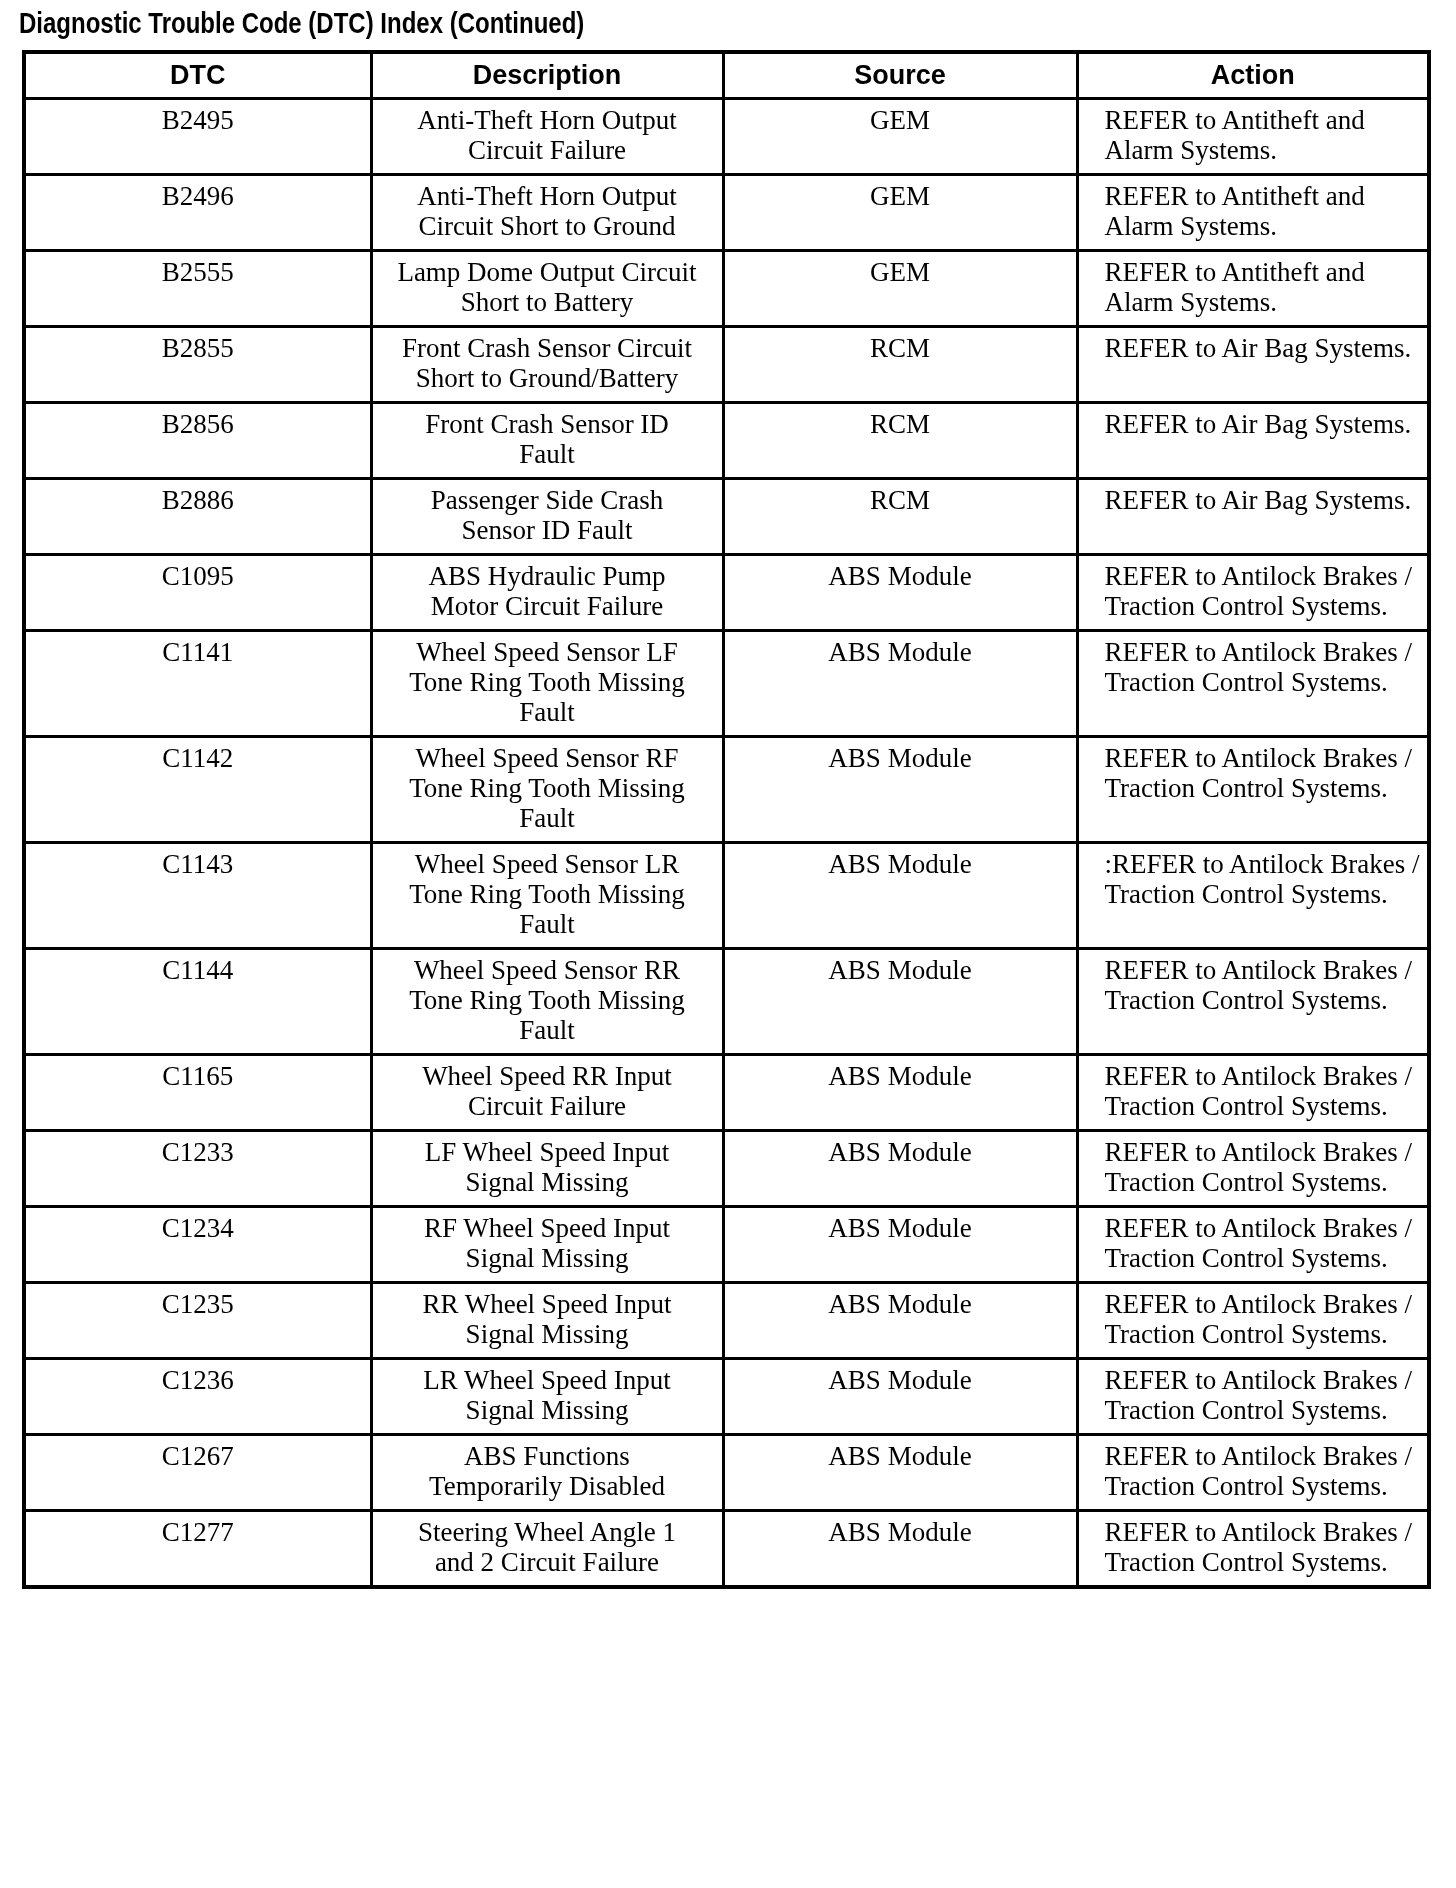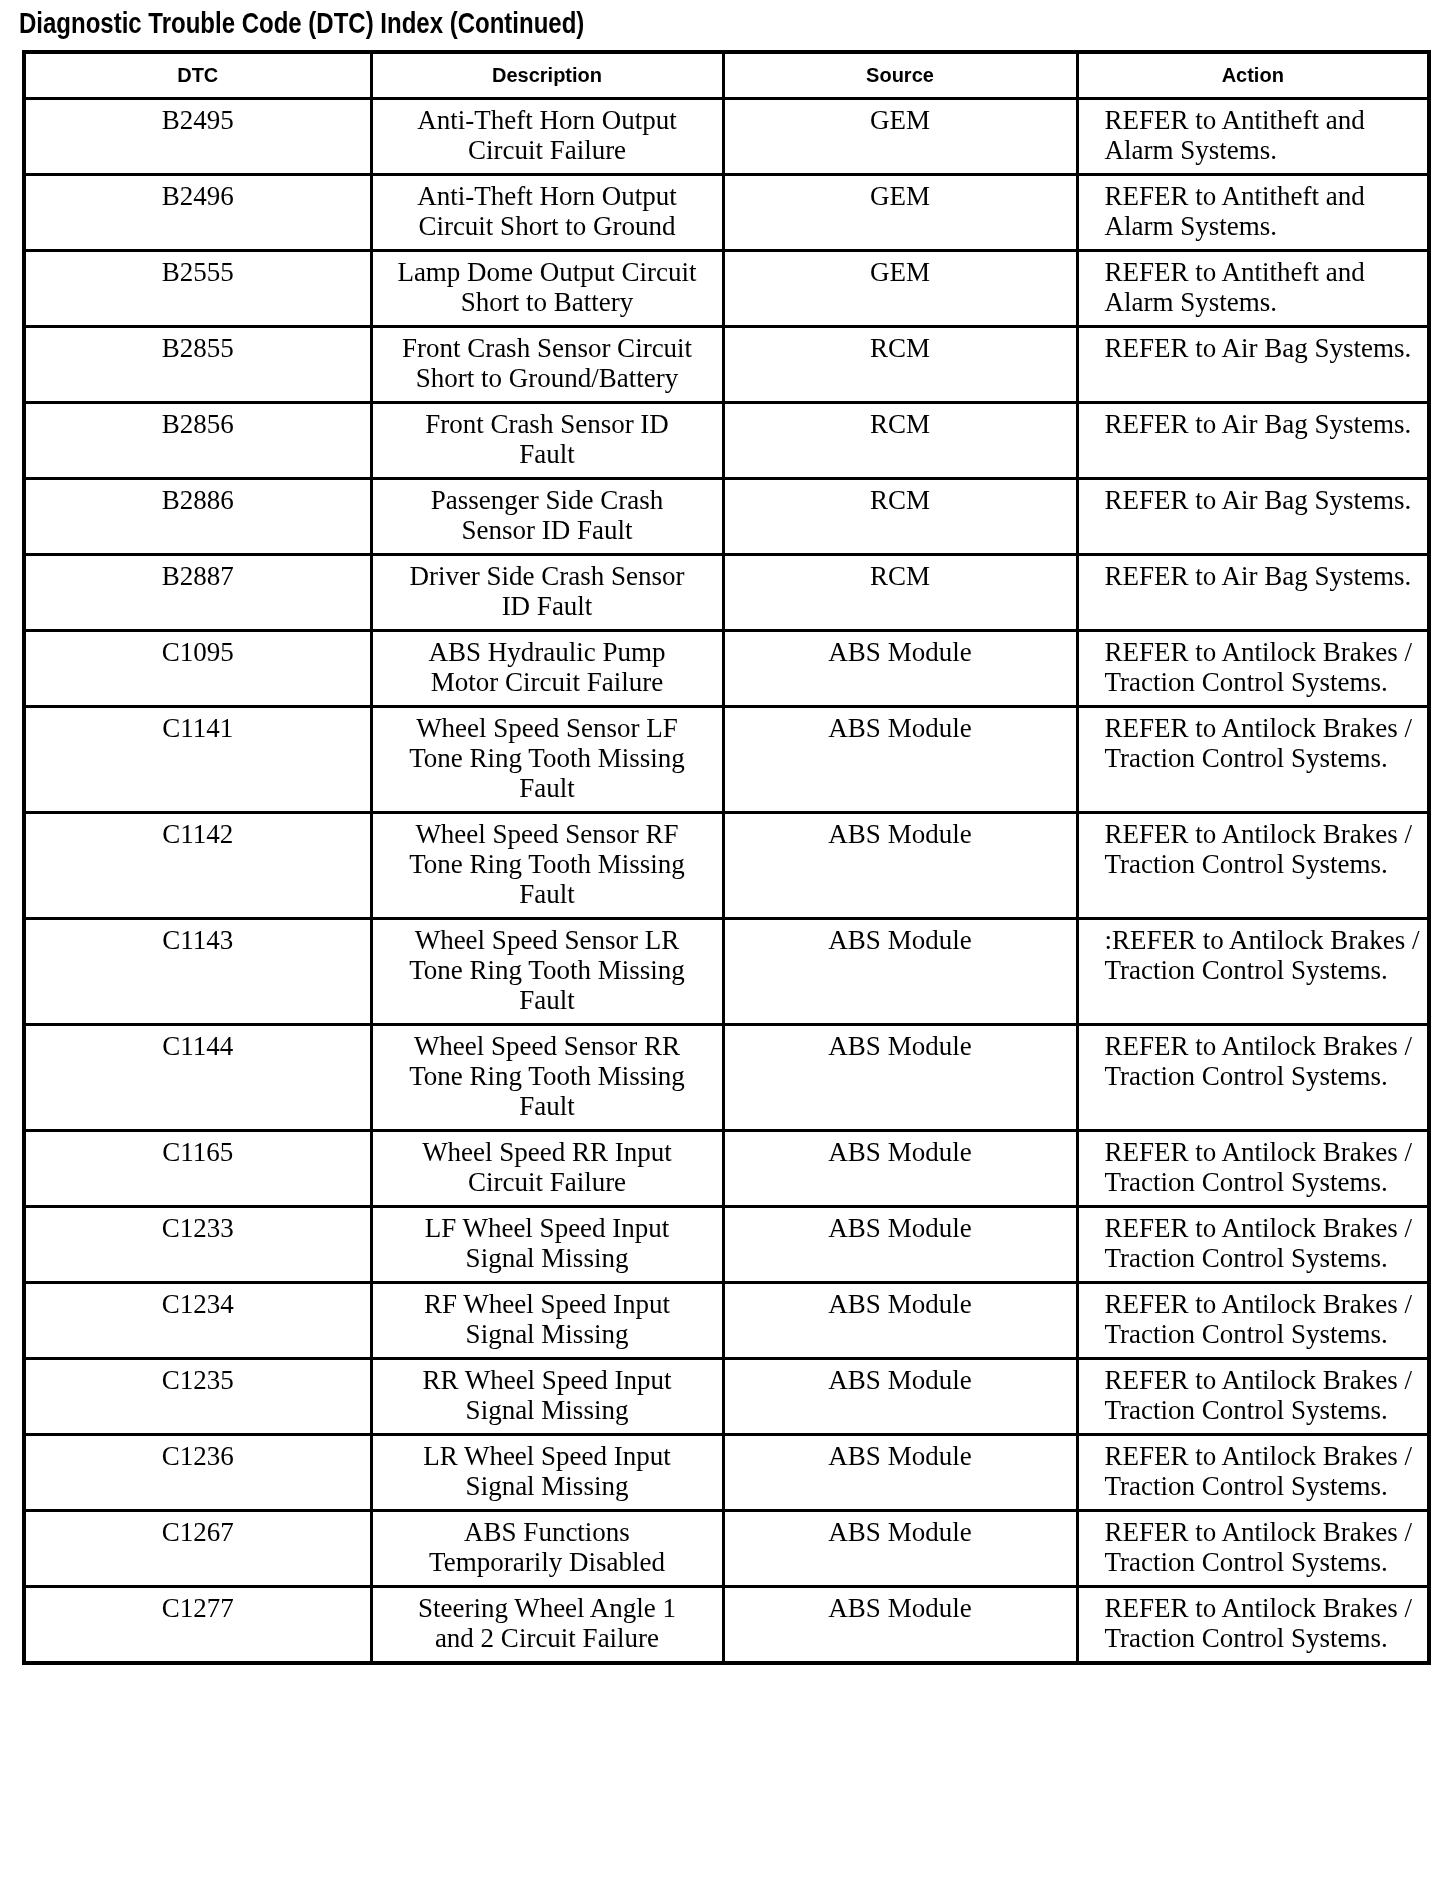--- a/index.html
+++ b/index.html
@@ -38,21 +38,21 @@
     table-layout: fixed;
     border: 4px solid #000000;
   }
   col.c-dtc    { width: 347px; }
   col.c-desc   { width: 352px; }
   col.c-source { width: 354px; }
   col.c-action { width: 352px; }
   th {
     font-family: "Liberation Sans", sans-serif;
     font-weight: bold;
-    font-size: 20px;
+    font-size: 27px;
     text-align: center;
     vertical-align: middle;
     border: 3px solid #000000;
     height: 41px;
     padding: 1px 4px;
   }
   td {
     border: 3px solid #000000;
     font-size: 27px;
     line-height: 30px;
@@ -130,27 +130,20 @@
         <td class="col-action">REFER to Air Bag Systems.</td>
       </tr>
       <tr class="body-row">
         <td class="col-dtc">B2886</td>
         <td class="col-description">Passenger Side Crash
 Sensor ID Fault</td>
         <td class="col-source">RCM</td>
         <td class="col-action">REFER to Air Bag Systems.</td>
       </tr>
       <tr class="body-row">
-        <td class="col-dtc">B2887</td>
-        <td class="col-description">Driver Side Crash Sensor
-ID Fault</td>
-        <td class="col-source">RCM</td>
-        <td class="col-action">REFER to Air Bag Systems.</td>
-      </tr>
-      <tr class="body-row">
         <td class="col-dtc">C1095</td>
         <td class="col-description">ABS Hydraulic Pump
 Motor Circuit Failure</td>
         <td class="col-source">ABS Module</td>
         <td class="col-action">REFER to Antilock Brakes /
 Traction Control Systems.</td>
       </tr>
       <tr class="body-row tall">
         <td class="col-dtc">C1141</td>
         <td class="col-description">Wheel Speed Sensor LF

